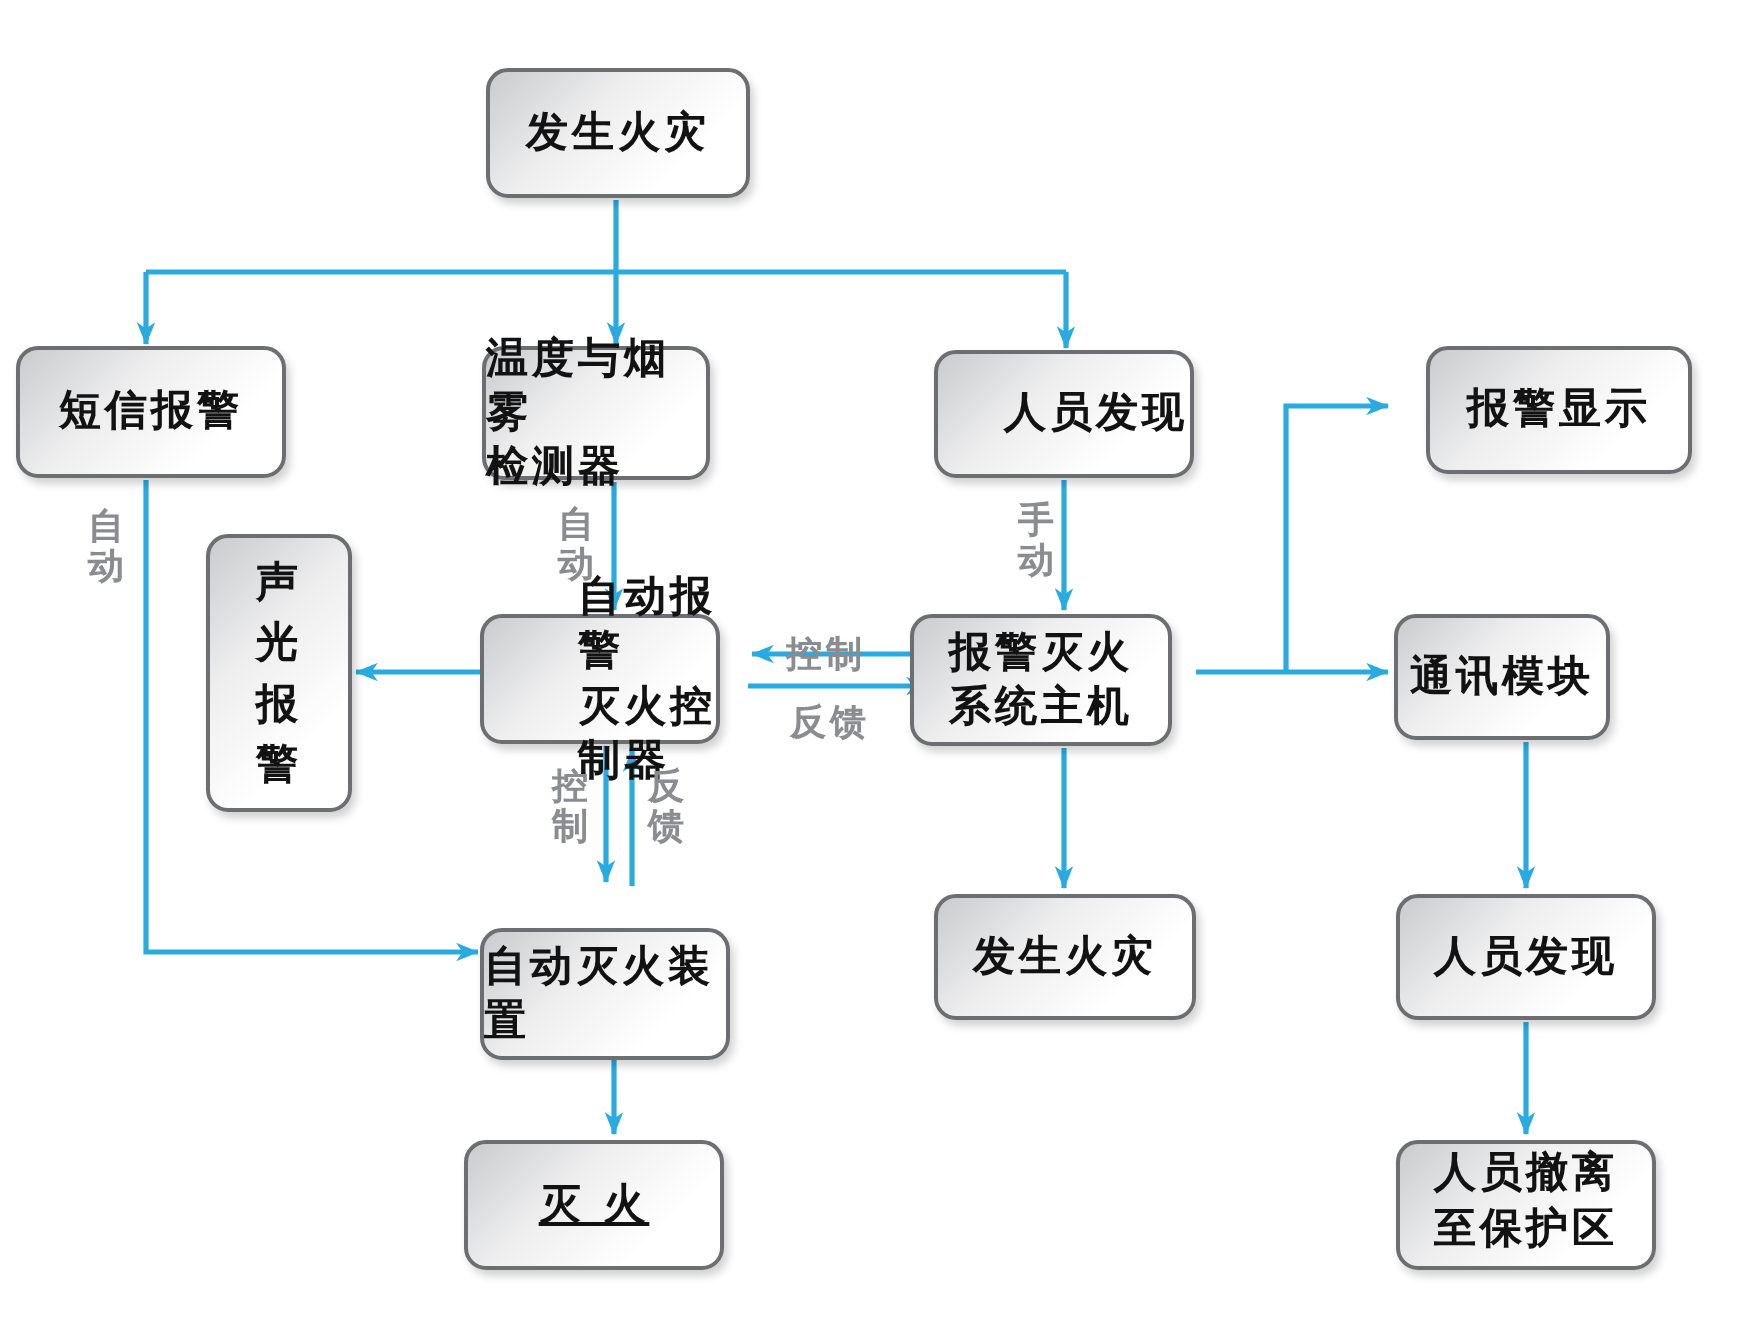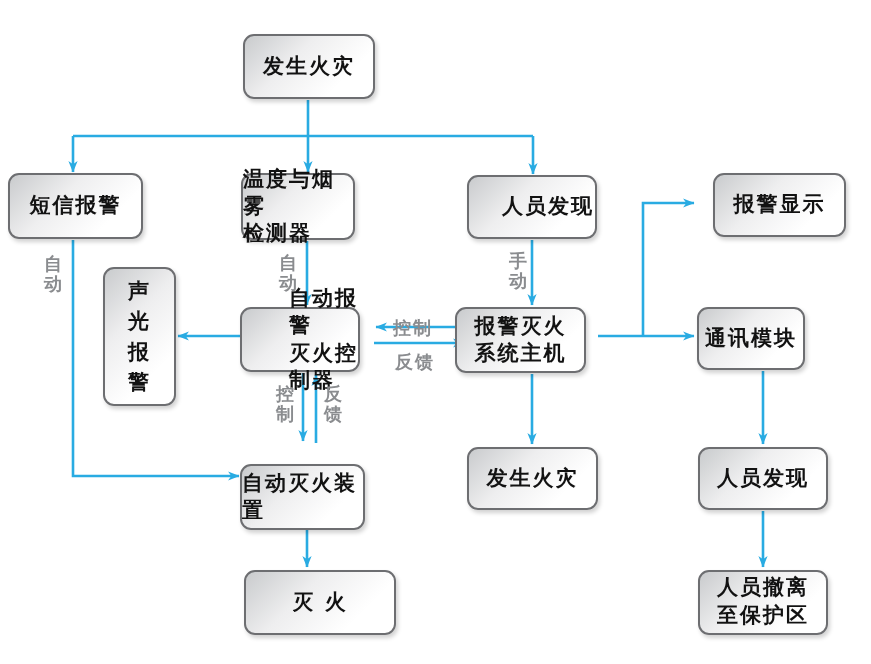--- a/index.html
+++ b/index.html
@@ -68,21 +68,21 @@
 报
 警</div>
       <div class="node" style="left: 240px; top: 307px; width: 120px; height: 65px; padding-left: 47px;">自动报警
 灭火控制器</div>
       <div class="node" style="left: 455px; top: 307px; width: 131px; height: 66px;">报警灭火
 系统主机</div>
       <div class="node" style="left: 697px; top: 307px; width: 108px; height: 63px;">通讯模块</div>
       <div class="node" style="left: 240px; top: 464px; width: 125px; height: 66px;">自动灭火装置</div>
       <div class="node" style="left: 467px; top: 447px; width: 131px; height: 63px;">发生火灾</div>
       <div class="node" style="left: 698px; top: 447px; width: 130px; height: 63px;">人员发现</div>
-      <div class="node" style="left: 244px; top: 570px; width: 152px; height: 65px;">灭 火</div>
+      <div class="node" style="left: 232px; top: 570px; width: 130px; height: 65px; text-decoration: underline;">灭 火</div>
       <div class="node" style="left: 698px; top: 570px; width: 130px; height: 65px; font-family: Liberation Mono, monospace;">人员撤离
 至保护区</div>
     </div>
   <div id="label-layer">
       <div class="elabel" style="left: 54px; top: 274px;">自
 动</div>
       <div class="elabel" style="left: 289px; top: 273px;">自
 动</div>
       <div class="elabel" style="left: 519px; top: 271px;">手
 动</div>

